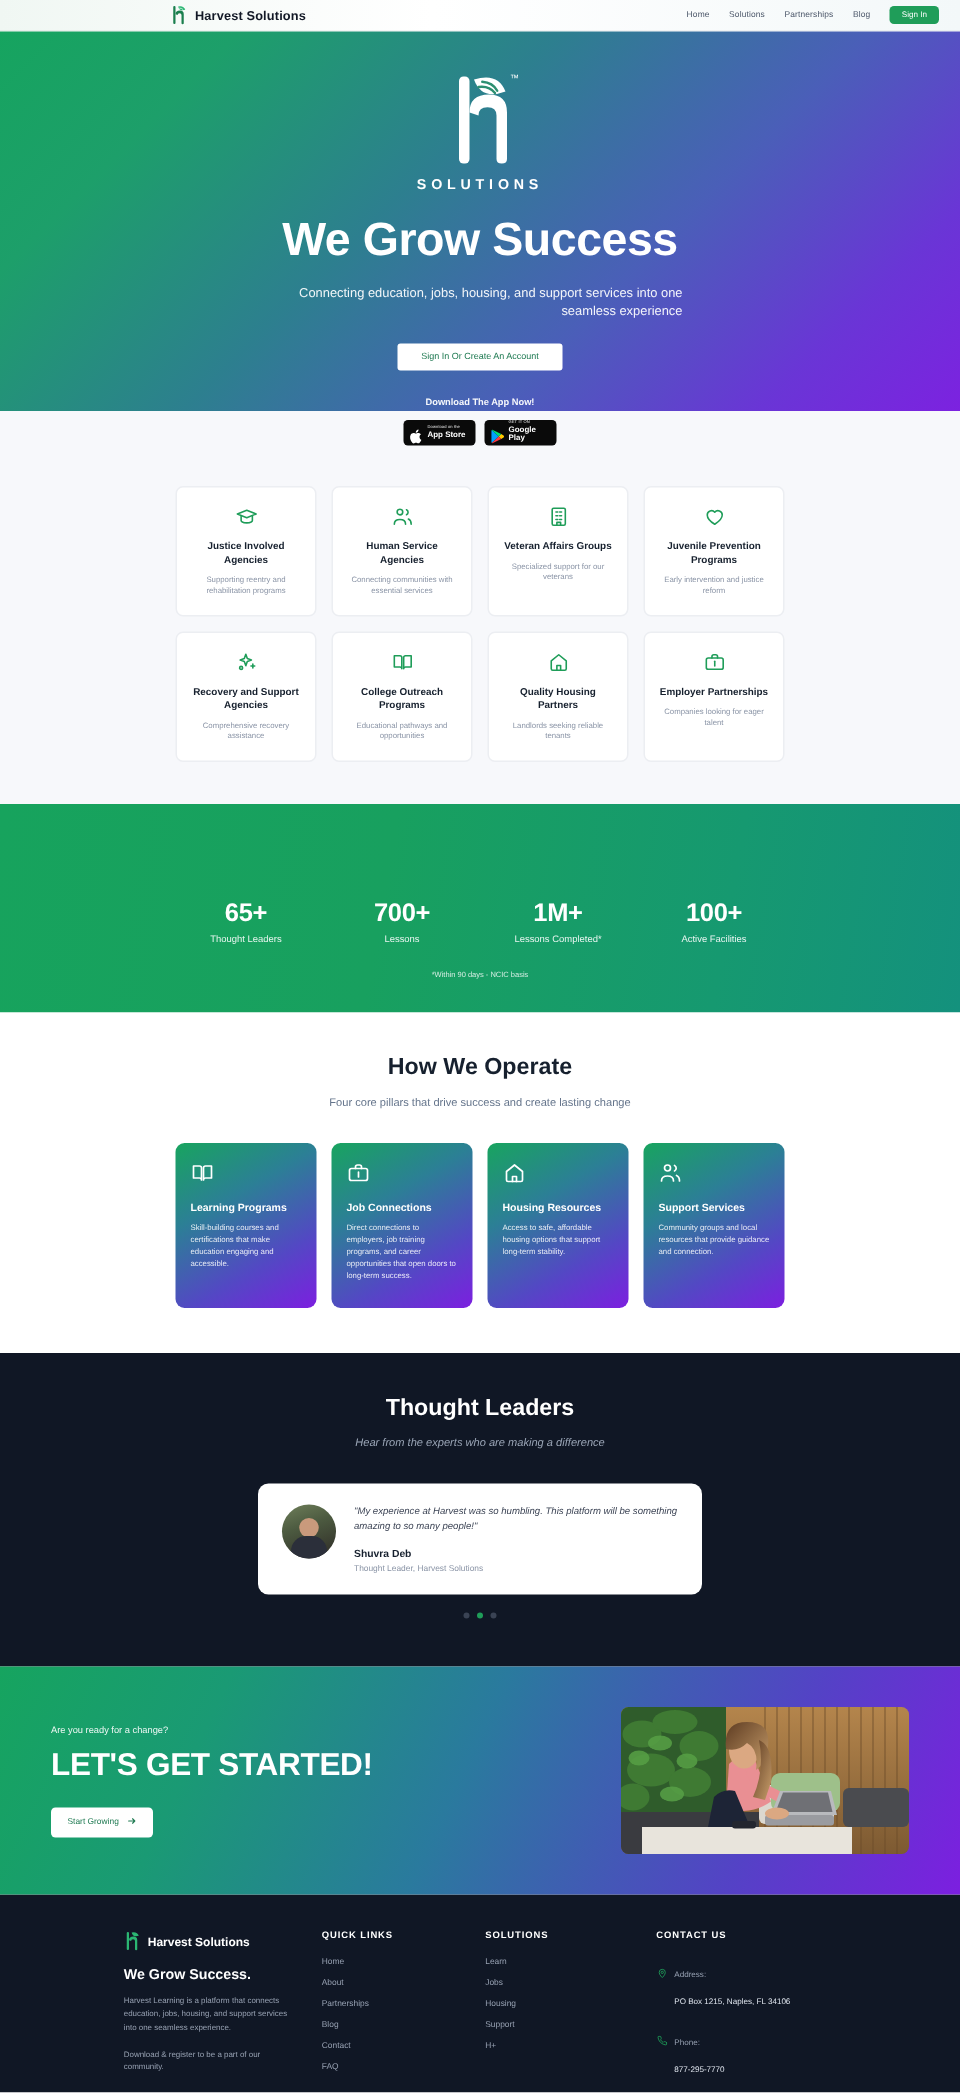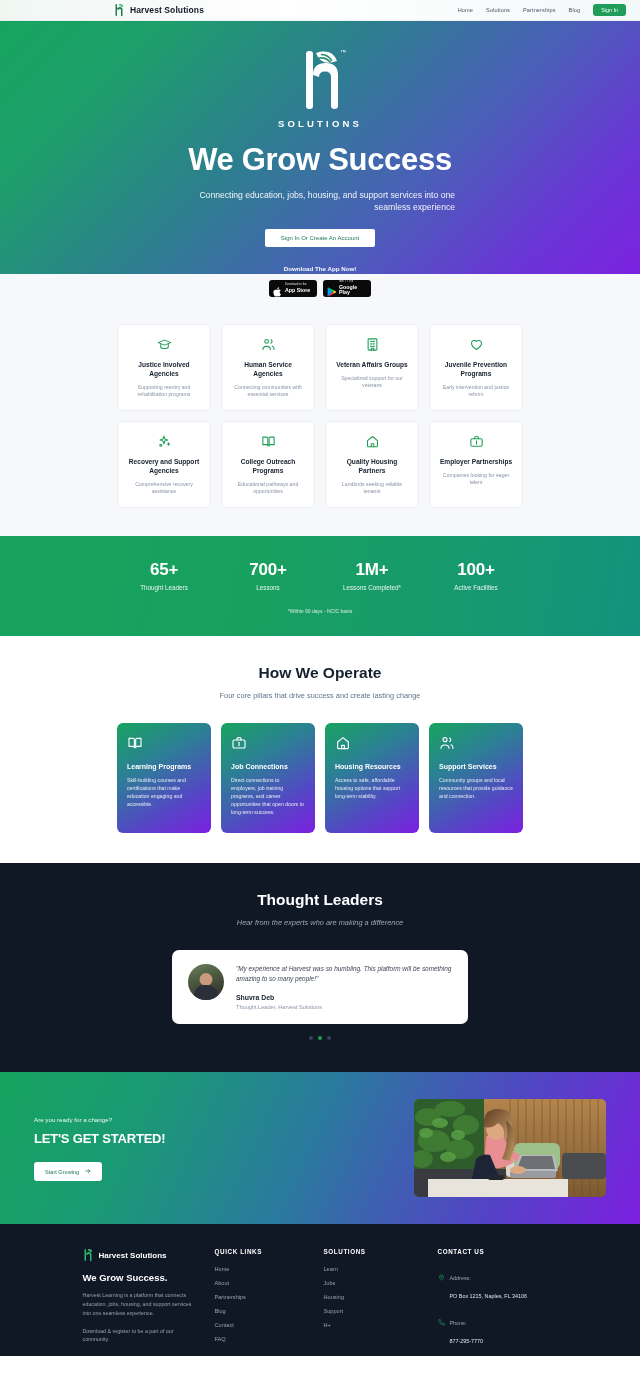--- a/index.html
+++ b/index.html
@@ -81,21 +81,21 @@
   .svc-ico { color: #1f9d59; margin-bottom: 9px; height: 15px; display: flex; align-items: center; }
   .svc-name { font-size: 6.6px; font-weight: bold; color: #16202e; line-height: 1.35; }
   .svc-desc { font-size: 5.2px; color: #8a94a6; line-height: 1.45; margin-top: 5px; }
 
   
   .stats {
     background: linear-gradient(100deg, #17a35d 0%, #18a05f 40%, #169970 75%, #14917d 100%);
     padding: 24px 0 22px; color: #fff; text-align: center;
   }
   .stats-grid { display: grid; grid-template-columns: repeat(4, 104px); justify-content: center; }
-  .stat-num { font-size: 17px; font-weight: bold; letter-spacing: -.2px; }
+  .stat-num { font-size: 17px; font-weight: bold; letter-spacing: -.2px; margin-top: 39px; }
   .stat-lbl { font-size: 6.3px; color: rgba(255,255,255,.9); margin-top: 4px; }
   .stats-note { font-size: 5px; color: rgba(255,255,255,.82); margin-top: 17px; }
 
   
   .operate { background: #fff; padding: 28px 0 30px; }
   .op-grid {
     display: grid; grid-template-columns: repeat(4, 94px); gap: 10px;
     justify-content: center; margin-top: 22px;
   }
   .op-card {
@@ -135,21 +135,21 @@
   .dot.on { background: #1f9d59; }
 
   
   .cta {
     height: 152px; position: relative; display: flex; align-items: center;
     background: linear-gradient(115deg, #16a45f 0%, #1a9a74 22%, #2a7a9e 48%, #5442c6 78%, #7c1fe0 100%);
     padding: 0 34px;
   }
   .cta-left { width: 230px; }
   .cta-eyebrow { font-size: 6.2px; color: rgba(255,255,255,.92); margin-bottom: 8px; }
-  .cta-title { font-size: 13px; font-weight: bold; color: #fff; letter-spacing: -.2px; margin-bottom: 14px; }
+  .cta-title { font-size: 21px; font-weight: bold; color: #fff; letter-spacing: -.2px; margin-bottom: 14px; }
   .cta-btn {
     display: inline-flex; align-items: center; gap: 6px; background: #fff; color: #1f7a52;
     font-size: 5.6px; padding: 6px 11px; border-radius: 3px; cursor: pointer; border: none;
   }
   .cta-img {
     position: absolute; right: 34px; top: 27px; width: 192px; height: 98px;
     border-radius: 5px; overflow: hidden;
   }
 
   

